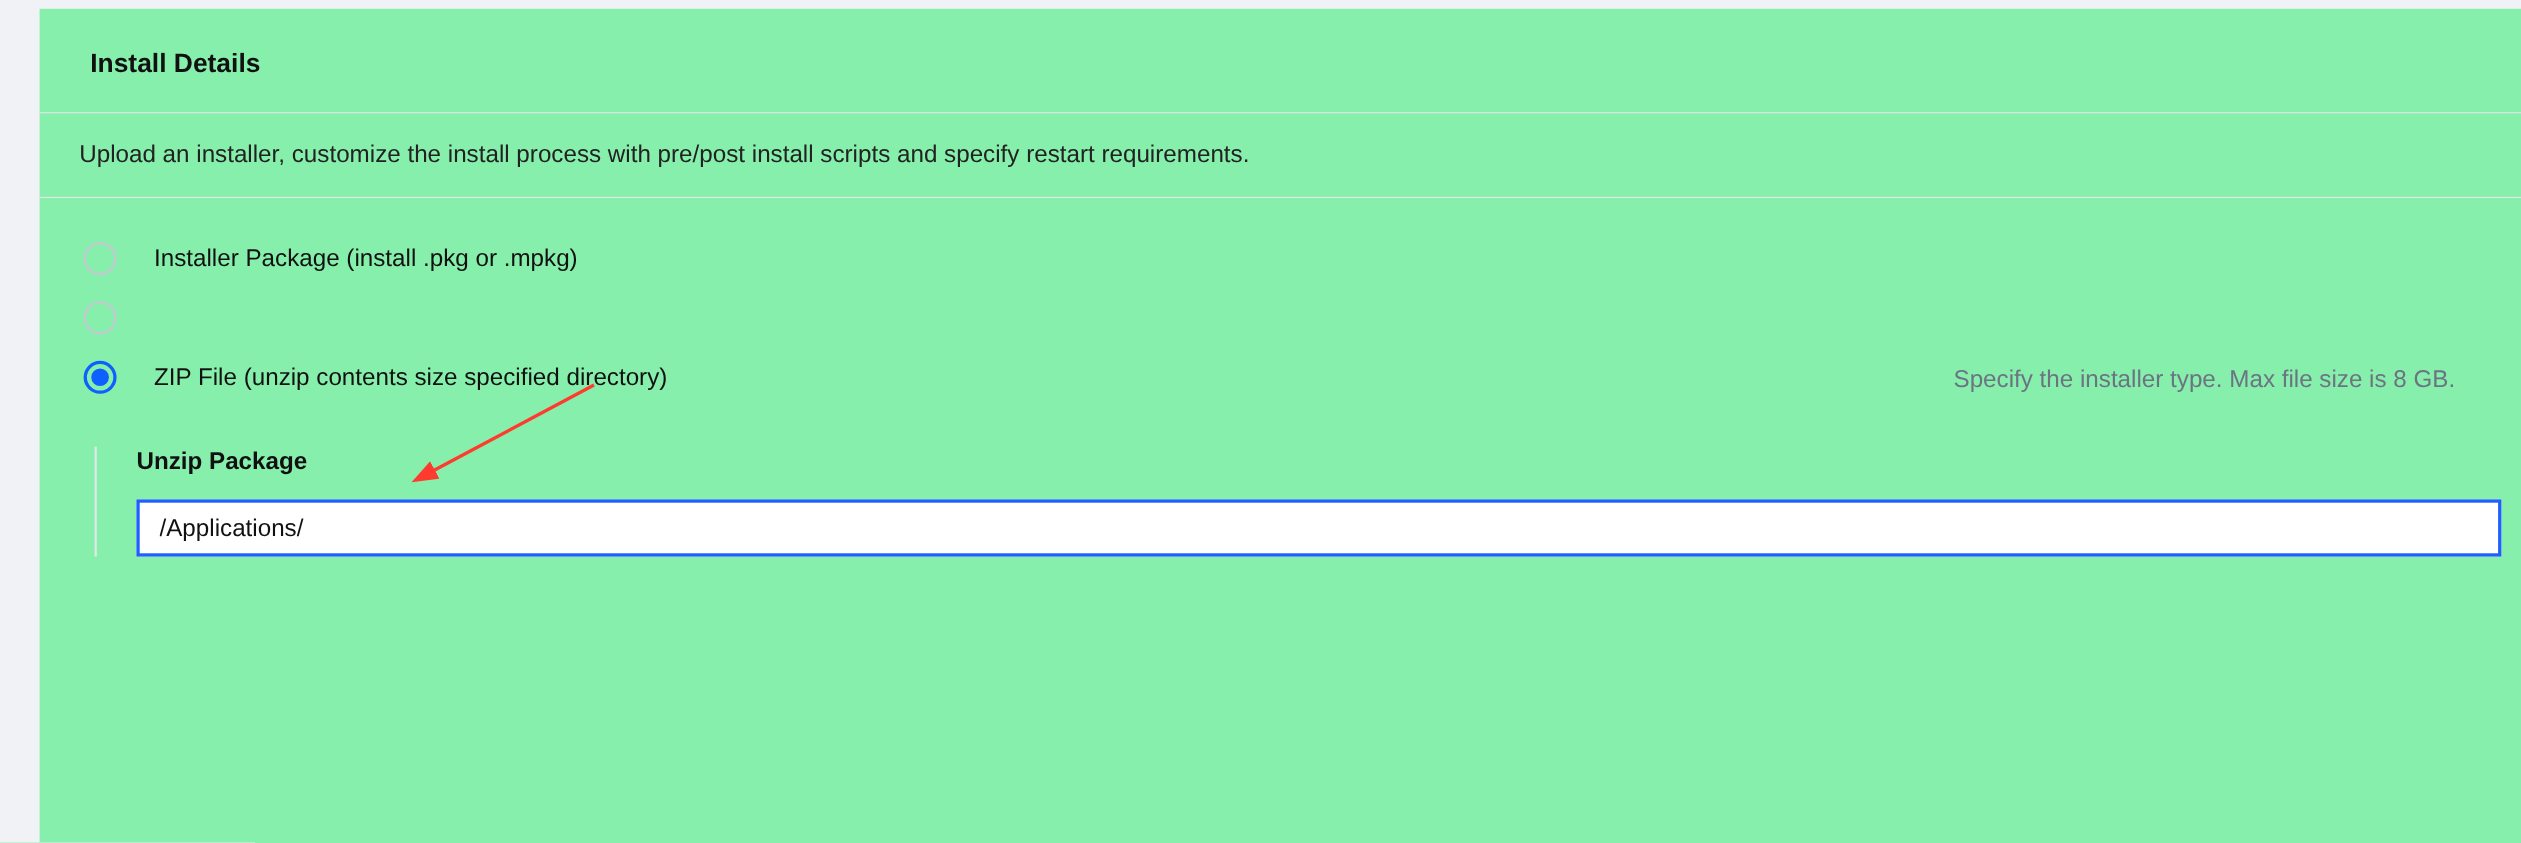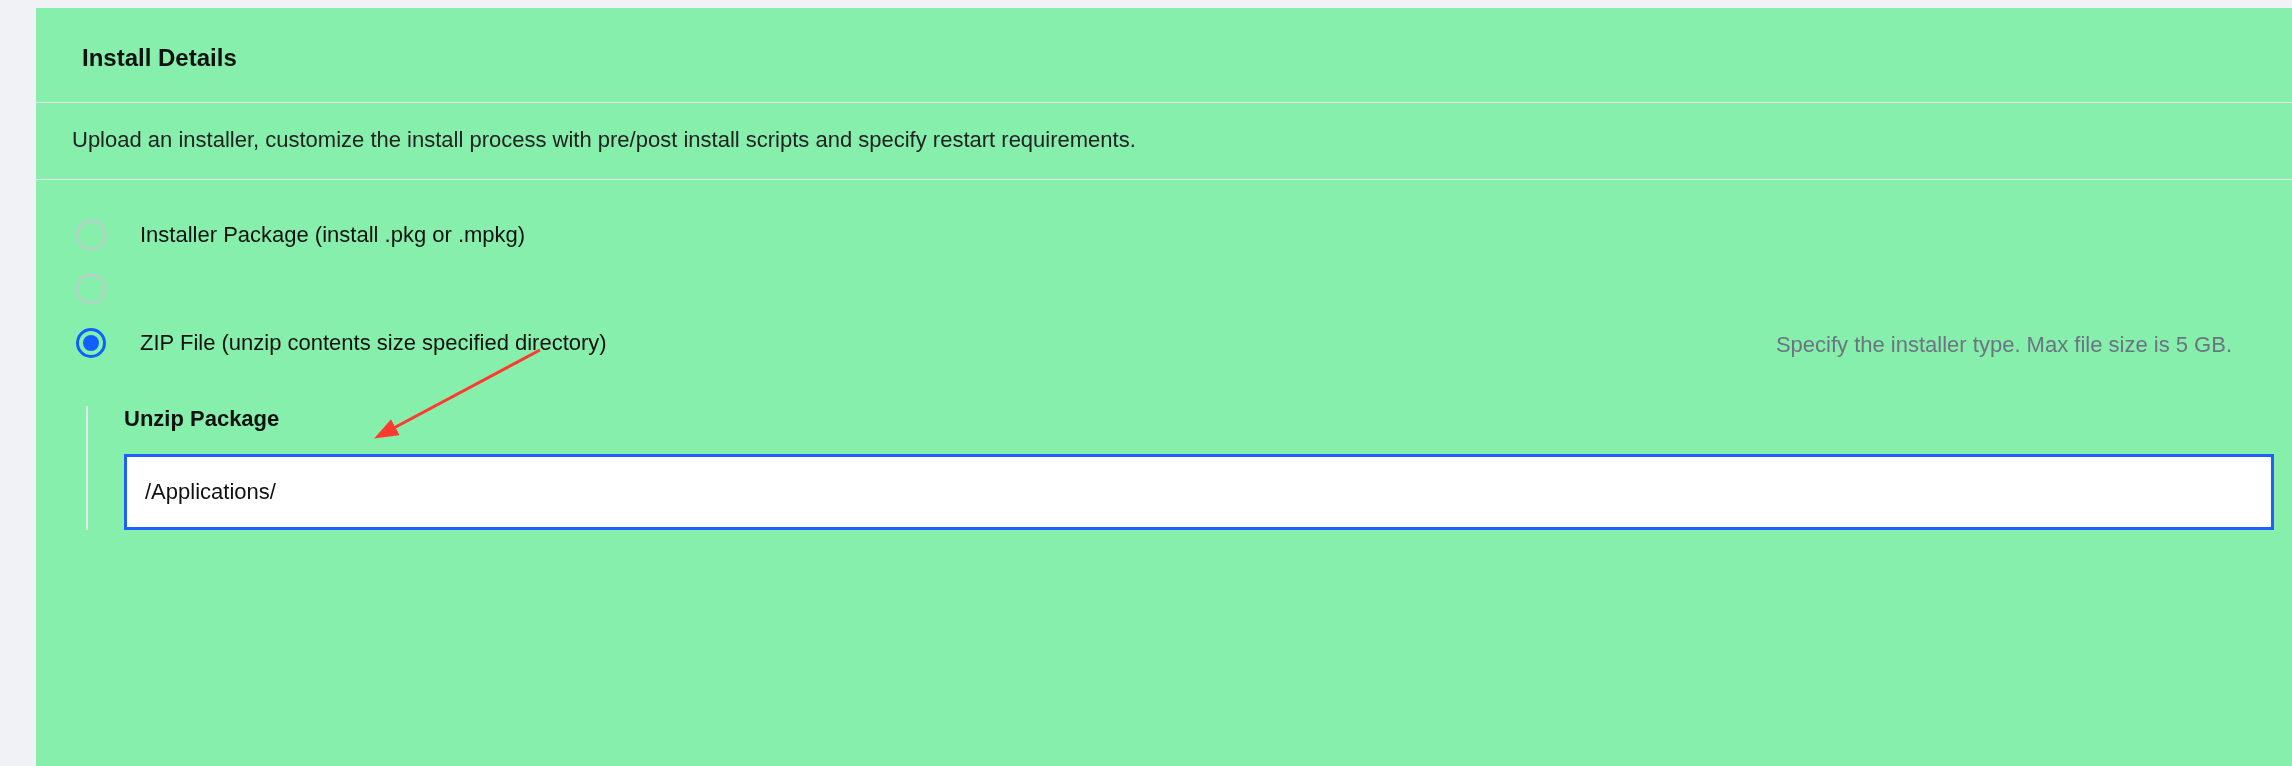--- a/index.html
+++ b/index.html
@@ -91,21 +91,21 @@
     position: relative;
   }
   .field-label {
     font-size: 22px;
     font-weight: 700;
     color: #111;
     margin-bottom: 22px;
   }
   .text-input {
     width: 2150px;
-    height: 76px;
+    height: 52px;
     border: 3px solid #1f5eff;
     font-size: 22px;
     padding: 0 18px;
     color: #111;
     outline: none;
     font-family: inherit;
   }
   .arrow-svg {
     position: absolute;
     left: 282px;
@@ -137,21 +137,21 @@
       </div>
 
       <div class="radio-row">
         <span class="radio-outer checked">
             <span class="radio-inner"></span>
           </span>
         <span class="radio-label">ZIP File (unzip contents size specified directory)</span>
       </div>
 
     </div>
-    <div class="hint-text">Specify the installer type. Max file size is 5 GB.</div>
+    <div class="hint-text">Specify the installer type. Max file size is 8 GB.</div>
   </div>
 
   <div class="sub-section">
     <svg class="arrow-svg" width="200" height="100">
       <defs>
         <marker id="arrhead" markerWidth="10" markerHeight="10" refX="2" refY="3" orient="auto">
           <polygon points="0 0, 8 3, 0 6" fill="#ff3b2f"></polygon>
         </marker>
       </defs>
       <line x1="170" y1="4" x2="20" y2="84" stroke="#ff3b2f" stroke-width="3" marker-end="url(#arrhead)"></line>

